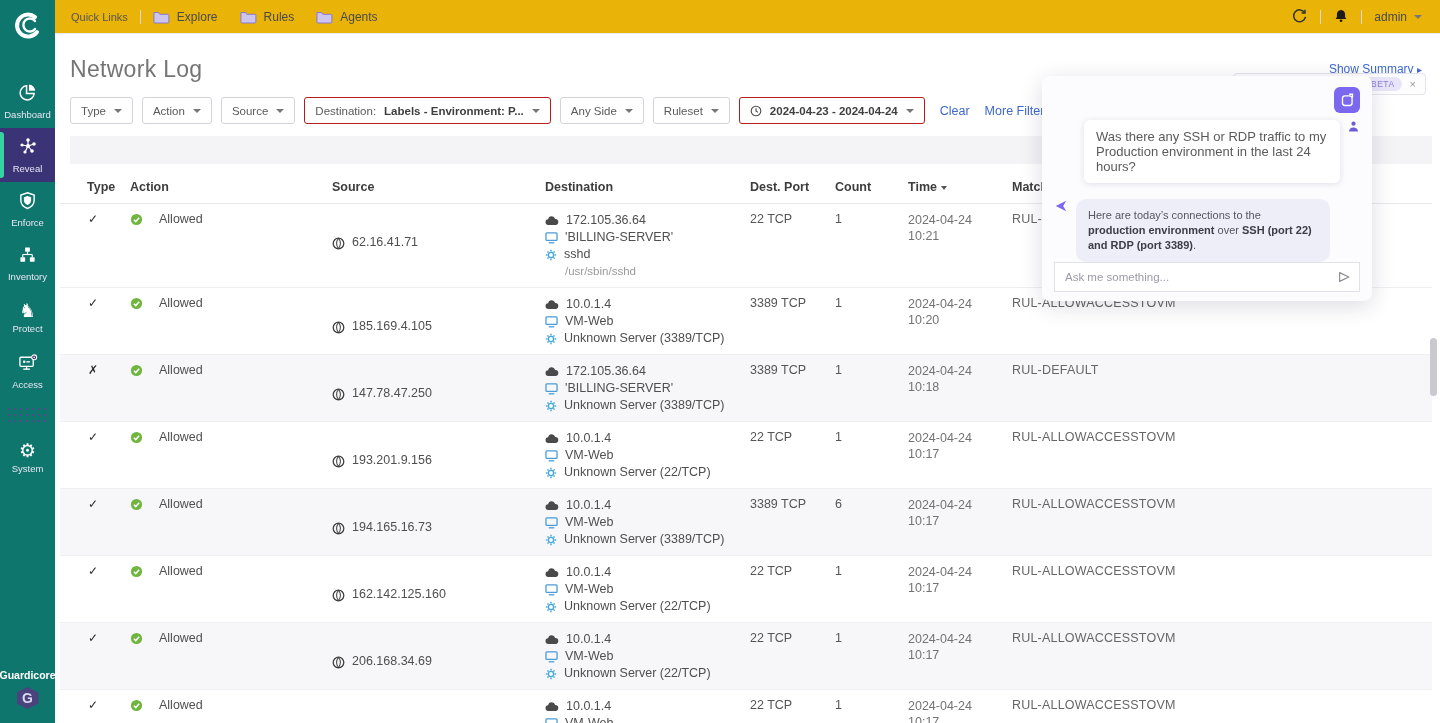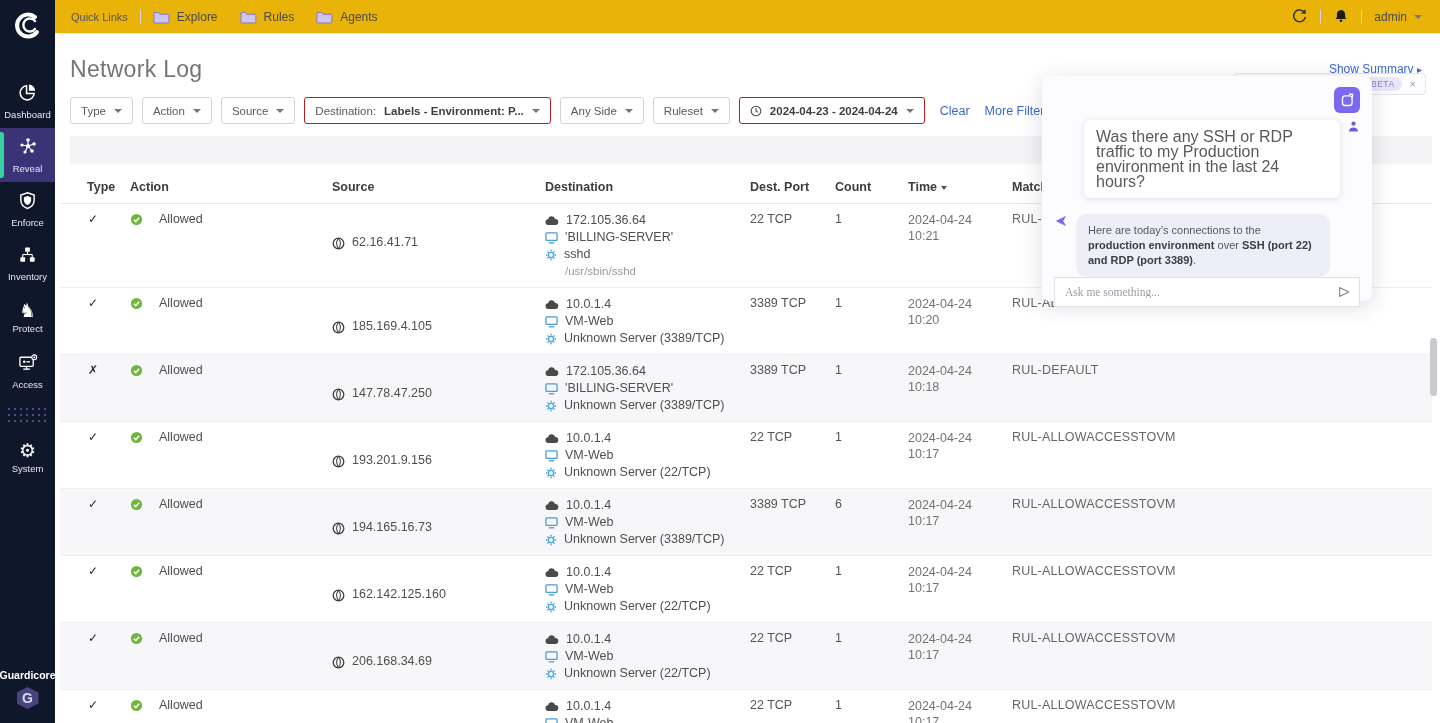--- a/index.html
+++ b/index.html
@@ -1,20 +1,20 @@
 <!DOCTYPE html>
 <html><head>
 <meta charset="utf-8">
 <style>
   * { box-sizing: border-box; margin: 0; padding: 0; }
   html,body { width:1440px; height:723px; overflow:hidden; background:#fff;
     font-family:"Liberation Sans", sans-serif; }
   
   .sidebar { position:absolute; left:0; top:0; width:55px; height:723px;
-    background:#0f172a; display:flex; flex-direction:column; align-items:stretch; z-index:5; }
+    background:#0f766e; display:flex; flex-direction:column; align-items:stretch; z-index:5; }
   .side-logo { height:52px; display:flex; align-items:center; justify-content:center; }
   .side-nav { display:flex; flex-direction:column; margin-top:22px; }
   .side-item { position:relative; height:54px; display:flex; flex-direction:column;
     align-items:center; justify-content:center; gap:3px; color:#fff; cursor:pointer; }
   .side-item .lbl { font-size:9.5px; color:#e8e6f4; }
   .side-item.active { background:#3a3376; }
   .side-item.active::before { content:""; position:absolute; left:0; top:4px; bottom:4px;
     width:4px; background:#35d2a2; border-radius:0 3px 3px 0; }
   .glyph { font-size:19px; line-height:19px; color:#fff; }
   .side-dots { height:16px; margin:8px 6px;
@@ -81,29 +81,29 @@
   .cell-port, .cell-count { color:#555; }
   
   .chat-panel { position:absolute; left:1042px; top:76px; width:330px; height:225px;
     background:#fcfcfe; border-radius:8px; box-shadow:0 5px 22px rgba(40,40,80,.16);
     z-index:9; padding:11px 12px; display:flex; flex-direction:column; }
   .chat-top { display:flex; justify-content:flex-end; }
   .gc-btn { width:26px; height:26px; background:#7b68ee; border-radius:6px; display:flex;
     align-items:center; justify-content:center; cursor:pointer; }
   .msg-row-user { display:flex; align-items:flex-start; gap:7px; margin:7px 0 0 30px; }
   .bubble-user { background:#fff; border-radius:6px; box-shadow:0 1px 6px rgba(50,50,90,.14);
-    padding:9px 12px; font-size:16px; color:#5a5a5a; line-height:15px; flex:1; }
+    padding:9px 12px; font-size:13px; color:#5a5a5a; line-height:15px; flex:1; }
   .msg-row-ai { display:flex; align-items:flex-start; gap:8px; margin:16px 30px 0 0; }
   .bubble-ai { background:#edeef8; border-radius:10px; padding:9px 12px; font-size:11px;
     color:#55565e; line-height:15px; flex:1; }
   .bubble-ai b { color:#3c3d46; }
   .chat-input-row { margin-top:auto; position:relative; }
   .chat-input { width:100%; height:30px; border:1px solid #e1e1e8; border-radius:0;
     font-size:11.5px; color:#555; padding:0 30px 0 10px; outline:none; background:#fff;
-    font-family:Liberation Serif, serif; }
+    font-family:Liberation Sans, sans-serif; }
   .chat-input::placeholder { color:#9b9ba5; }
   .send-ic { position:absolute; right:9px; top:8px; cursor:pointer; }
   
   .scroll-thumb { position:absolute; right:3px; top:304px; width:7px; height:58px;
     background:#c9c9cf; border-radius:4px; }
 </style>
 </head>
 <body>
 
 <div class="sidebar">

